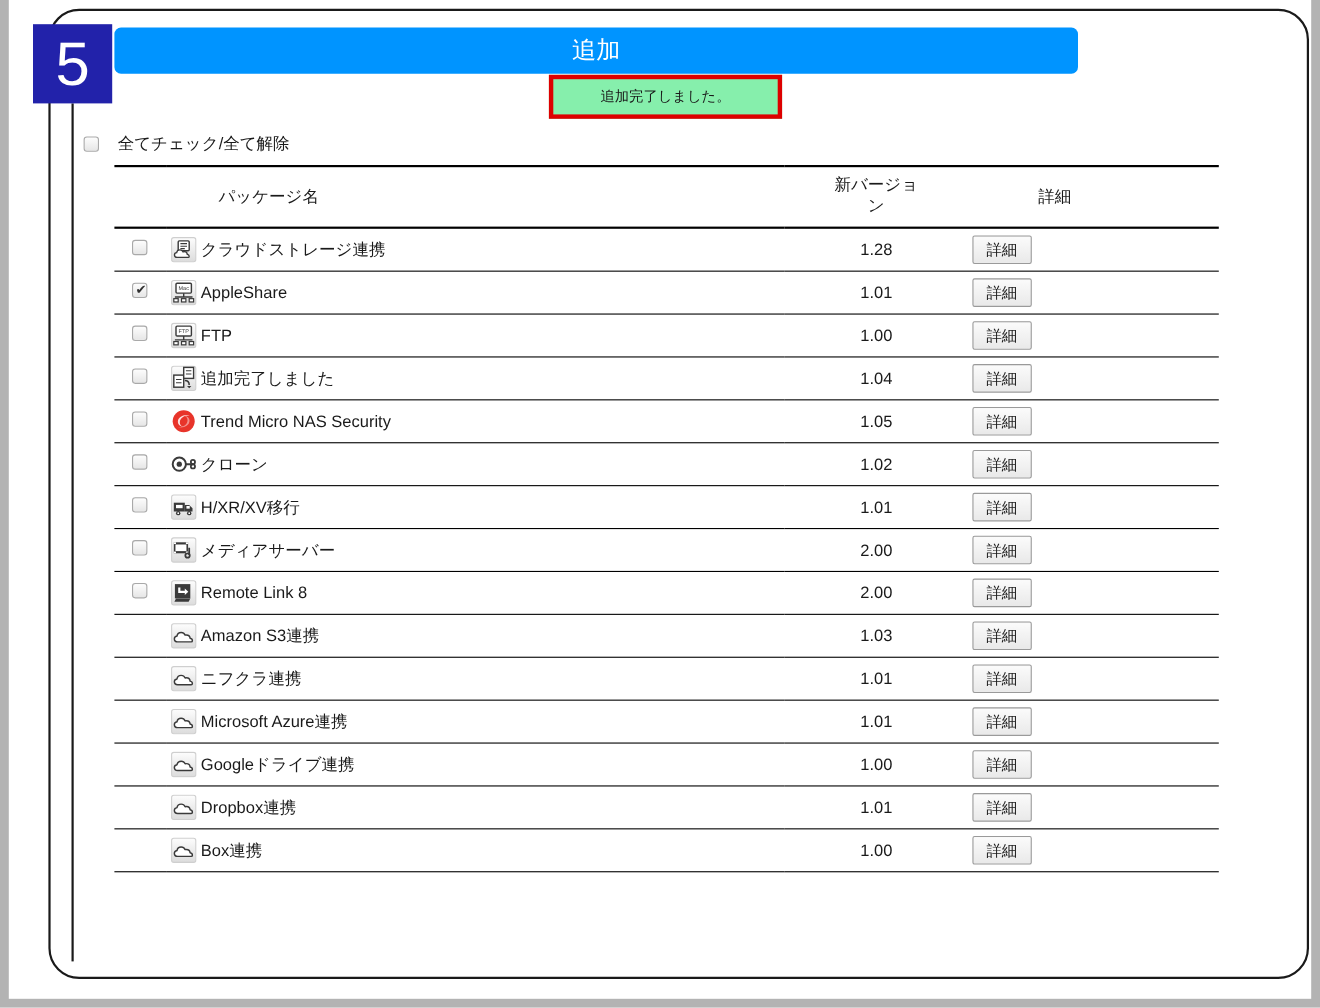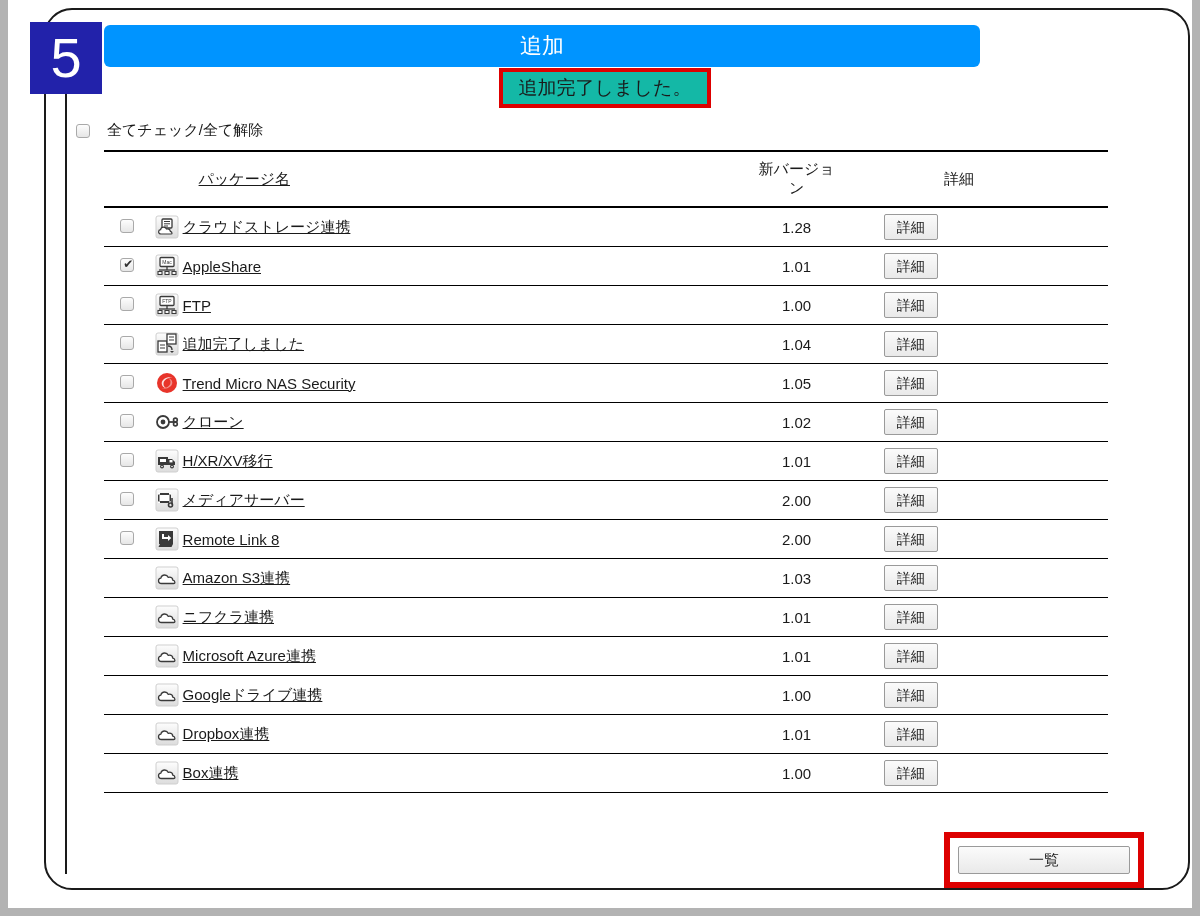--- a/index.html
+++ b/index.html
@@ -79,25 +79,25 @@
   }
 
   
   #notice-box {
     position: absolute;
     left: 491px;
     top: 68px;
     width: 212px;
     height: 40px;
     border: 4px solid #dd0000;
-    background: #14b8a6;
+    background: #86efac;
     box-sizing: border-box;
     z-index: 16;
     text-align: center;
-    font-size: 19px;
+    font-size: 13px;
     line-height: 32px;
     color: #1a1a1a;
   }
 
   
   #selectall-row {
     position: absolute;
     left: 68px;
     top: 121px;
     display: flex;
@@ -156,21 +156,21 @@
     vertical-align: middle;
     border-top: 2px solid #000000;
     border-bottom: 2px solid #000000;
   }
   #pkg-table tbody td {
     height: 38px;
     border-top: none;
     border-bottom: 1.5px solid #000000;
   }
   .col-cb    { width: 52px;  text-align: center; }
-  .col-name  { width: 590px; text-align: left; text-decoration: underline; }
+  .col-name  { width: 590px; text-align: left; }
   .col-ver   { width: 180px; text-align: center; margin-top: 12px; }
   .col-det   { width: 182px; text-align: left; }
 
   .th-name  { text-align: left; padding-left: 48px !important; }
   .th-ver   { text-align: center; }
   .th-det   { text-align: center; padding-right: 70px !important; }
   .th-ver-inner {
     display: block;
     width: 84px;
     margin: 0 auto;
@@ -631,17 +631,14 @@
               </span>
               <span>Box連携</span>
             </div>
           </td>
           <td class="col-ver">1.00</td>
           <td class="col-det"><span class="detail-btn">詳細</span></td>
         </tr>
       </tbody>
   </table>
 
-  <div id="list-highlight">
-    <div id="list-button">一覧</div>
-  </div>
 
 </div>
 
 </body></html>

